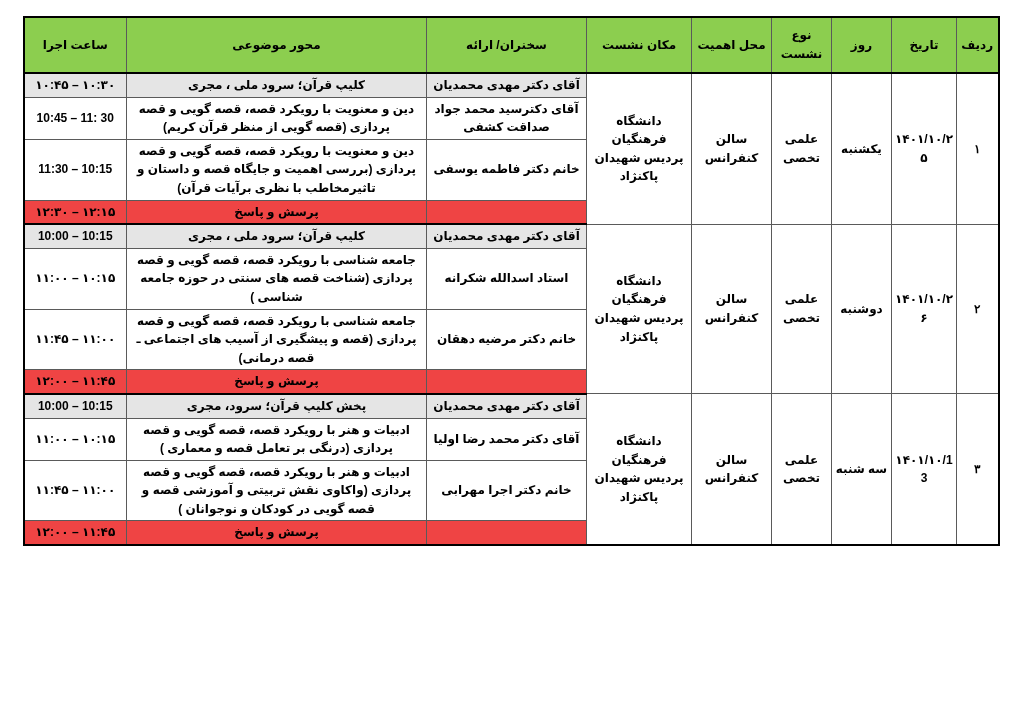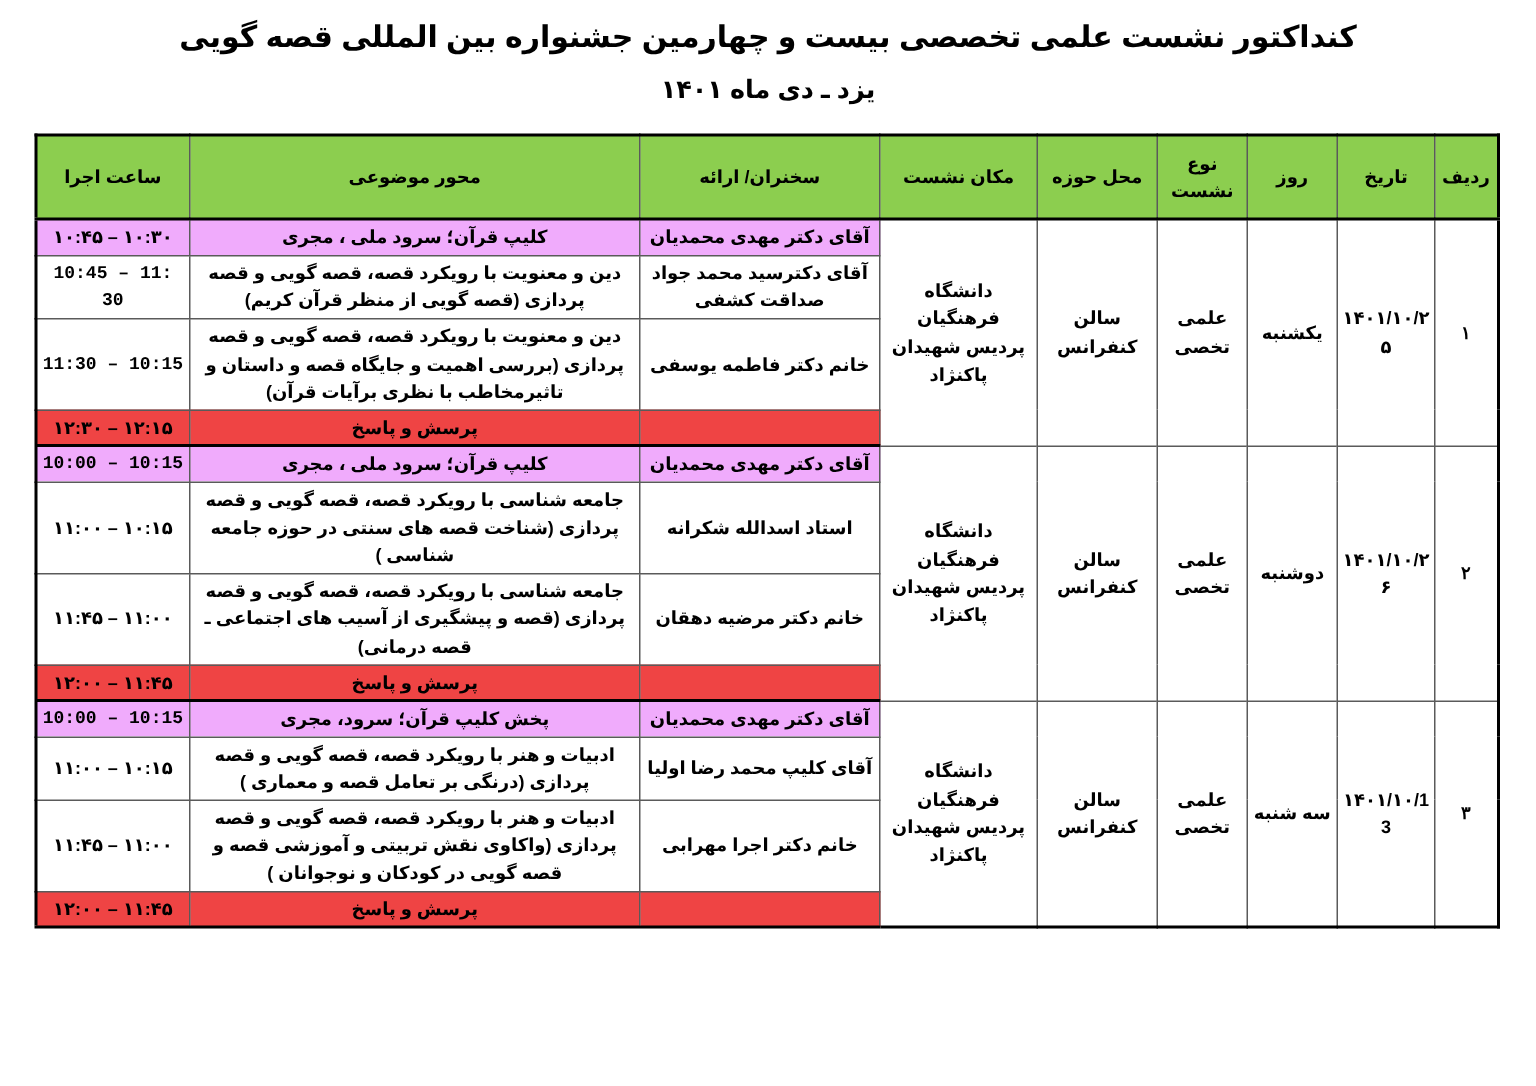--- a/index.html
+++ b/index.html
@@ -83,37 +83,37 @@
   col.c-tarikh   { width: 65px; }
   col.c-rooz     { width: 60px; }
   col.c-noe      { width: 60px; }
   col.c-mahal    { width: 80px; }
   col.c-makan    { width: 105px; }
   col.c-sokhan   { width: 160px; }
   col.c-mehvar   { width: 300px; }
   col.c-saat     { width: 103px; }
 
   
-  .cell-blue  { background: #f0abfc; }
+  .cell-blue  { background: #e5e5e5; }
   .cell-peach { background: #ef4444; }
   .cell-white { background: #ffffff; }
 
   .mehvar-cell {
     text-align: center;
     font-size: 12.5px;
     line-height: 1.8;
     padding: 4px 8px;
   }
   .saat-cell {
     font-size: 11.5px;
     line-height: 1.5;
   }
   .saat-latin {
     font-size: 13px;
-    font-family: Liberation Mono, monospace;
+    font-family: Liberation Sans, sans-serif;
     font-weight: bold;
     direction: ltr;
   }
   .sokhan-cell {
     font-size: 12.5px;
     line-height: 1.7;
     padding: 4px 6px;
   }
   .makan-cell,
   .mahal-cell,
@@ -135,45 +135,41 @@
 
   
   tr.group-end > td { border-bottom: 2.5px solid #000; }
   td.group-span { border-bottom: 2.5px solid #000; }
 </style>
 </head>
 <body>
 
 <div class="page">
 
-  <div class="title-block">
-    <div class="title-main">کنداکتور  نشست علمی تخصصی بیست و  چهارمین جشنواره بین المللی قصه گویی</div>
-    <div class="title-sub">یزد ـ دی ماه ۱۴۰۱</div>
-  </div>
 
   <div class="table-wrap">
     <table class="schedule">
       <colgroup>
         <col class="c-radif">
           <col class="c-tarikh">
           <col class="c-rooz">
           <col class="c-noe">
         <col class="c-mahal">
           <col class="c-makan">
           <col class="c-sokhan">
           <col class="c-mehvar">
           <col class="c-saat">
       </colgroup>
       <thead>
         <tr>
           <th>ردیف</th>
           <th>تاریخ</th>
           <th>روز</th>
           <th>نوع نشست</th>
-          <th>محل حوزه</th>
+          <th>محل اهمیت</th>
           <th>مکان نشست</th>
           <th>سخنران/ ارائه</th>
           <th>محور موضوعی</th>
           <th>ساعت اجرا</th>
         </tr>
       </thead>
       <tbody id="schedule-body">
           <tr>
             <td class="radif-cell group-span" rowspan="4">۱</td>
             <td class="tarikh-cell group-span" rowspan="4">۱۴۰۱/۱۰/۲۵</td>
@@ -231,21 +227,21 @@
             <td class="tarikh-cell group-span" rowspan="4">۱۴۰۱/۱۰/13</td>
             <td class="rooz-cell group-span" rowspan="4">سه شنبه</td>
             <td class="noe-cell group-span" rowspan="4">علمی تخصی</td>
             <td class="mahal-cell group-span" rowspan="4">سالن کنفرانس</td>
             <td class="makan-cell group-span" rowspan="4">دانشگاه فرهنگیان پردیس شهیدان پاکنژاد</td>
             <td class="sokhan-cell cell-blue">آقای دکتر مهدی محمدیان</td>
             <td class="mehvar-cell cell-blue">پخش کلیپ قرآن؛ سرود، مجری</td>
             <td class="saat-cell cell-blue saat-latin">10:00 – 10:15</td>
           </tr>
           <tr>
-            <td class="sokhan-cell cell-white">آقای کلیپ محمد رضا اولیا</td>
+            <td class="sokhan-cell cell-white">آقای دکتر محمد رضا اولیا</td>
             <td class="mehvar-cell cell-white">ادبیات و هنر با رویکرد قصه، قصه گویی و قصه پردازی (درنگی بر تعامل قصه و معماری )</td>
             <td class="saat-cell cell-white">۱۰:۱۵ – ۱۱:۰۰</td>
           </tr>
           <tr>
             <td class="sokhan-cell cell-white">خانم دکتر اجرا مهرابی</td>
             <td class="mehvar-cell cell-white">ادبیات و هنر با رویکرد قصه، قصه گویی و قصه پردازی (واکاوی نقش تربیتی و آموزشی قصه و قصه گویی در کودکان و نوجوانان )</td>
             <td class="saat-cell cell-white">۱۱:۰۰ – ۱۱:۴۵</td>
           </tr>
           <tr class="group-end">
             <td class="sokhan-cell cell-peach"></td>

